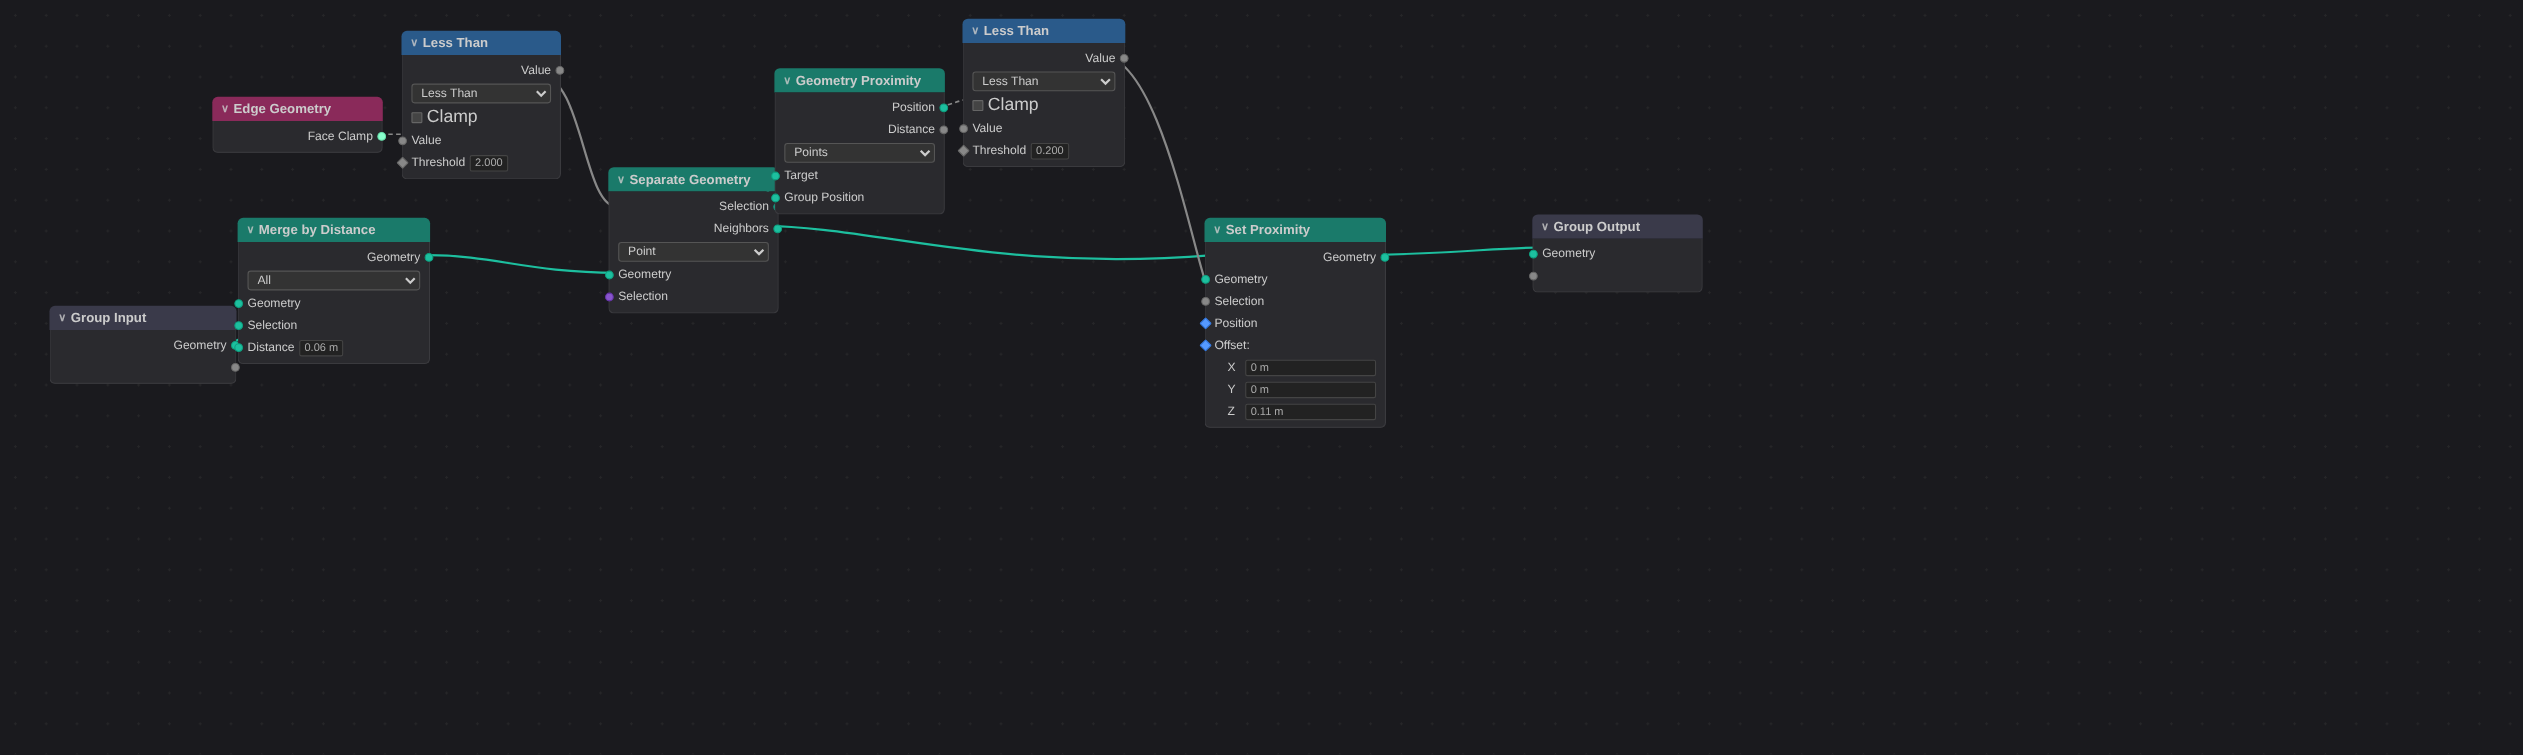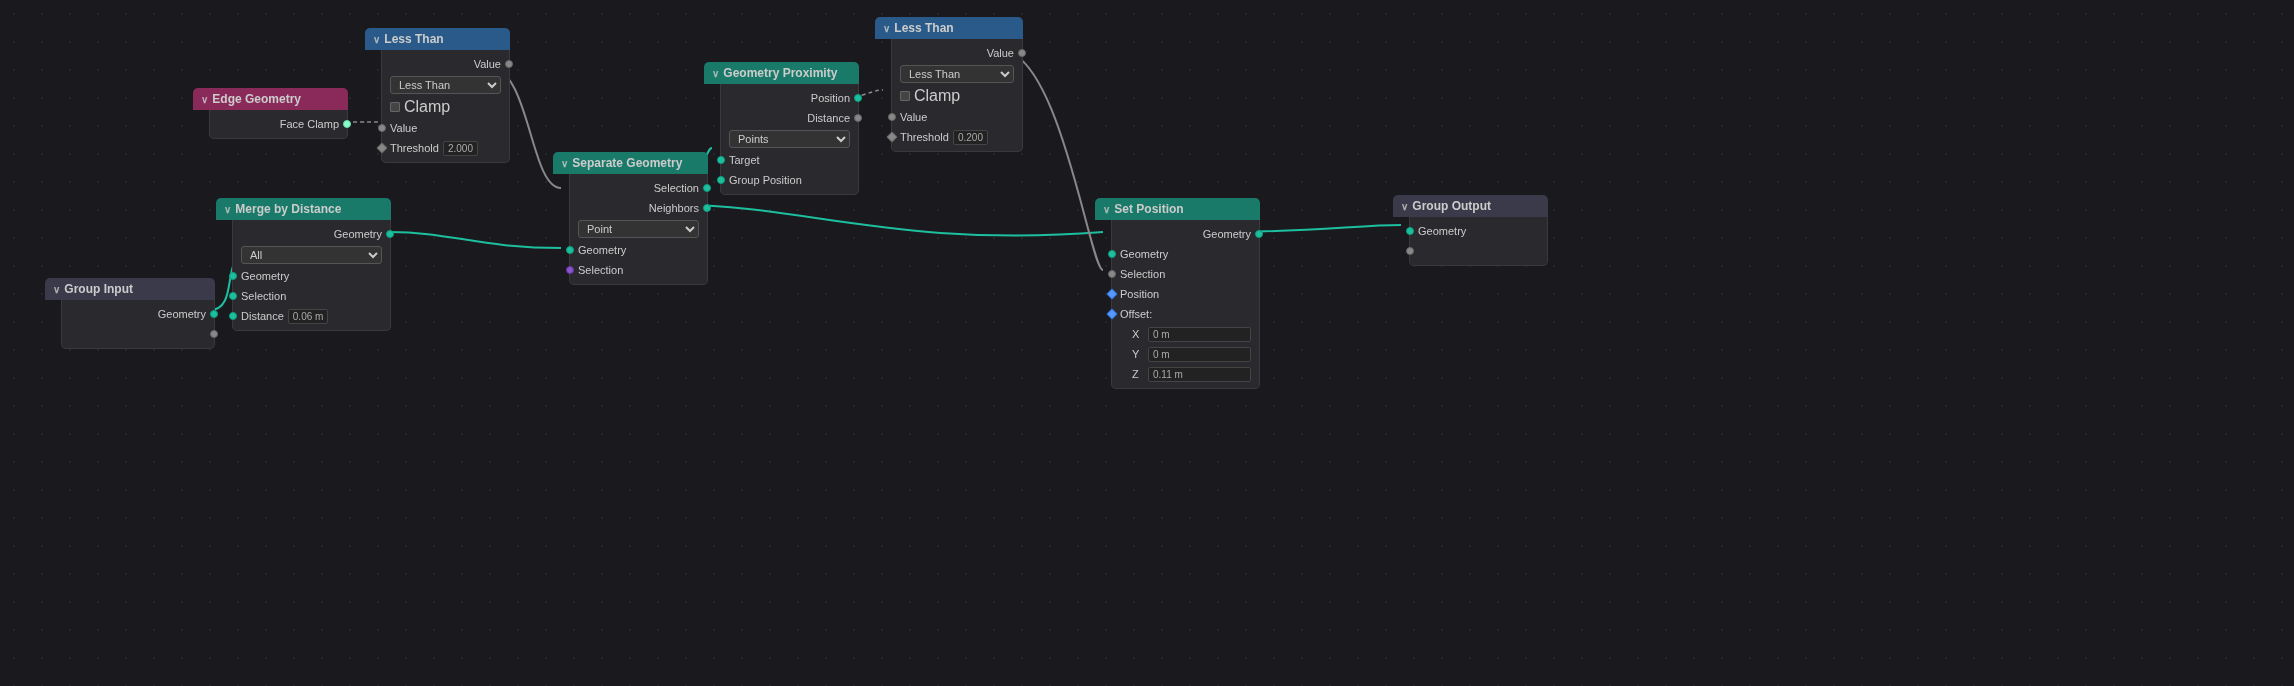--- a/index.html
+++ b/index.html
@@ -42,21 +42,20 @@
       gap: 4px;
       cursor: move;
     }
 
     .node-body {
       background: #2a2a2e;
       border-radius: 0 0 5px 5px;
       padding: 4px 0;
       border: 1px solid #3a3a3e;
       border-top: none;
-      margin-left: 16px;
     }
 
     .node-row {
       display: flex;
       align-items: center;
       padding: 2px 8px;
       min-height: 20px;
       position: relative;
       font-size: 11px;
     }
@@ -353,21 +352,21 @@
       <div class="socket socket-diamond socket-left" style="background:#888;border:1px solid #666;transform:translateY(-50%) rotate(45deg);border-radius:1px;"></div>
       <span style="margin-right:4px;">Threshold</span>
       <span class="value-field">0.200</span>
     </div>
   </div>
 </div>
 
 <div class="node" style="left:1095px; top:198px; min-width:165px;">
   <div class="node-header header-teal">
     <span class="chevron">∨</span>
-    <span>Set Position</span>
+    <span>Set Proximity</span>
   </div>
   <div class="node-body">
     <div class="node-row right-align">
       <span>Geometry</span>
       <div class="socket socket-teal socket-right"></div>
     </div>
     <div class="node-row">
       <div class="socket socket-teal socket-left"></div>
       <span>Geometry</span>
     </div>

